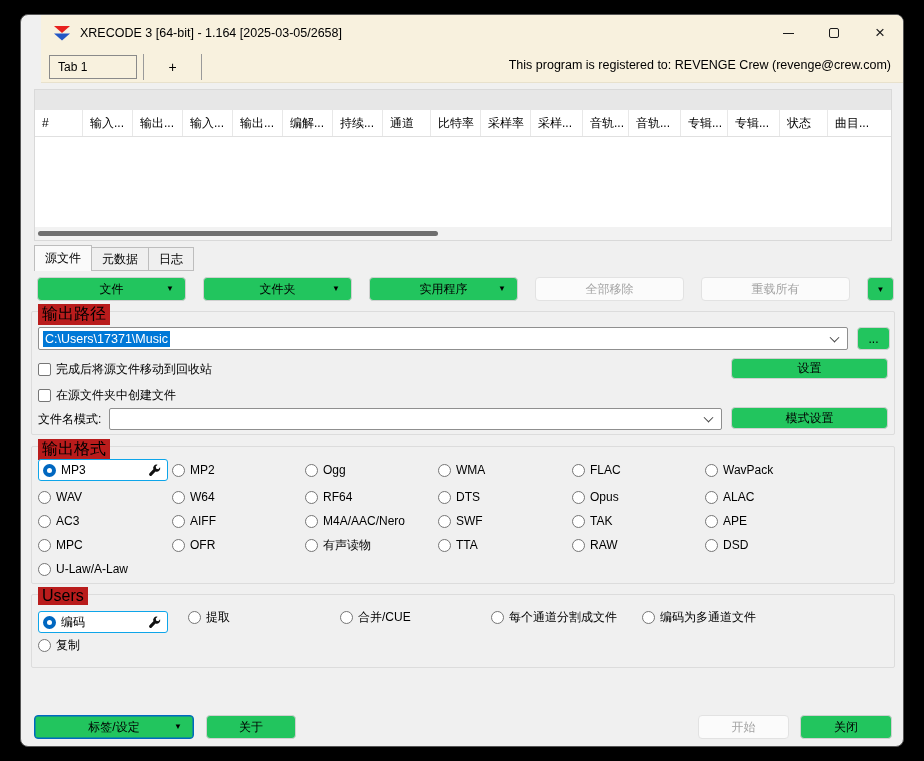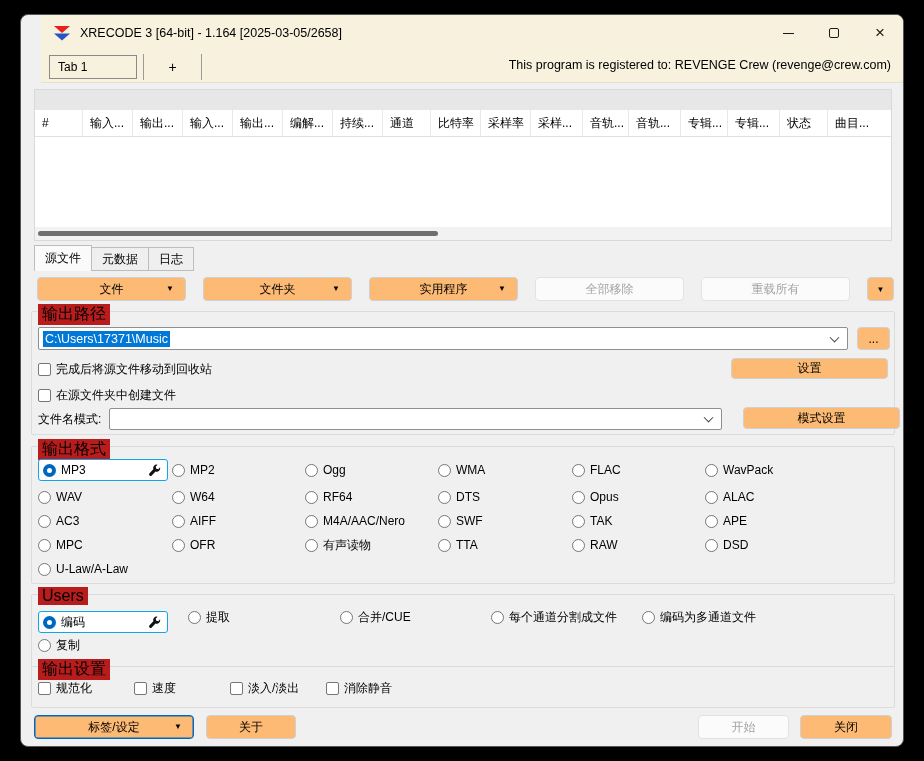--- a/index.html
+++ b/index.html
@@ -33,21 +33,21 @@
   .hscroll { height:13px; background:#f2f2f2; position:relative; }
   .hscroll .thumb { position:absolute; left:3px; top:4px; width:400px; height:5px; background:#6f6f6f; border-radius:3px; }
 
   
   .viewtabs { position:absolute; left:13px; top:230px; display:flex; align-items:flex-end; }
   .vtab { height:24px; padding:0 10px; display:flex; align-items:center; border:1px solid #bdbdbd; background:#efefef; margin-right:-1px; }
   .vtab.active { background:#fafafa; height:26px; border-bottom:none; z-index:2; }
 
   
   .toolbar { position:absolute; left:16px; top:262px; width:852px; display:flex; gap:17px; }
-  .btn { position:relative; background:#fdba74; border:1px solid #d0d0d0; border-radius:4px; height:24px;
+  .btn { position:relative; background:#22c55e; border:1px solid #d0d0d0; border-radius:4px; height:24px;
          display:flex; align-items:center; justify-content:center; font-size:12px; }
   .btn.disabled { color:#a3a3a3; border-color:#e2e2e2; background:#fbfbfb; }
   .toolbar .btn { width:149px; flex:none; }
   .dd-arrow { position:absolute; right:11px; top:50%; transform:translateY(-50%); font-size:8px; line-height:1; }
   .btn.small-dd { width:27px; margin-left:auto; }
   .btn.small-dd .dd-center { font-size:8px; }
 
   
   .group { position:absolute; border:1px solid #dcdcdc; border-radius:2px; background:#f0f0f0; }
   .group-label { position:absolute; left:6px; top:-8px; background:#b91c1c; padding:0 4px; font-size:16px; }
@@ -189,21 +189,21 @@
         <span class="cb"></span>
         <span>在源文件夹中创建文件</span>
       </div>
       <div class="cell" style="left:6px; top:98px;">
         <span>文件名模式:</span>
       </div>
       <div class="combo" style="left:77px; top:96px; width:613px; height:22px;">
         <span></span>
         <span class="chev"></span>
       </div>
-      <div class="btn" style="position:absolute; left:699px; top:95px; width:157px; height:22px;margin-left:12px;">
+      <div class="btn" style="position:absolute; left:699px; top:95px; width:157px; height:22px;">
         <span>模式设置</span>
       </div>
     </div>
 
     <div class="group" style="left:10px; top:431px; width:864px; height:138px;">
       <span class="group-label">输出格式</span>
 
       <div class="opt-box" style="left:6px; top:12px;">
         <span class="radio sel"></span>
         <span>MP3</span>
@@ -337,39 +337,20 @@
       <div class="cell" style="left:610px; top:13px;">
           <span class="radio"></span>
           <span>编码为多通道文件</span>
         </div>
       <div class="cell" style="left:6px; top:41px;">
           <span class="radio"></span>
           <span>复制</span>
         </div>
     </div>
 
-    <div class="group" style="left:10px; top:651px; width:864px; height:42px;">
-      <span class="group-label">输出设置</span>
-      <div class="cell" style="left:6px; top:12px;">
-          <span class="cb"></span>
-          <span>规范化</span>
-        </div>
-      <div class="cell" style="left:102px; top:12px;">
-          <span class="cb"></span>
-          <span>速度</span>
-        </div>
-      <div class="cell" style="left:198px; top:12px;">
-          <span class="cb"></span>
-          <span>淡入/淡出</span>
-        </div>
-      <div class="cell" style="left:294px; top:12px;">
-          <span class="cb"></span>
-          <span>消除静音</span>
-        </div>
-    </div>
 
     <div class="bottombar">
       <div class="btn bb-btn accent-border" style="left:13px; width:160px;">
         <span>标签/设定</span>
         <span class="dd-arrow">▼</span>
       </div>
       <div class="btn bb-btn" style="left:185px; width:90px;">
         <span>关于</span>
       </div>
       <div class="btn bb-btn disabled" style="left:677px; width:91px;">

